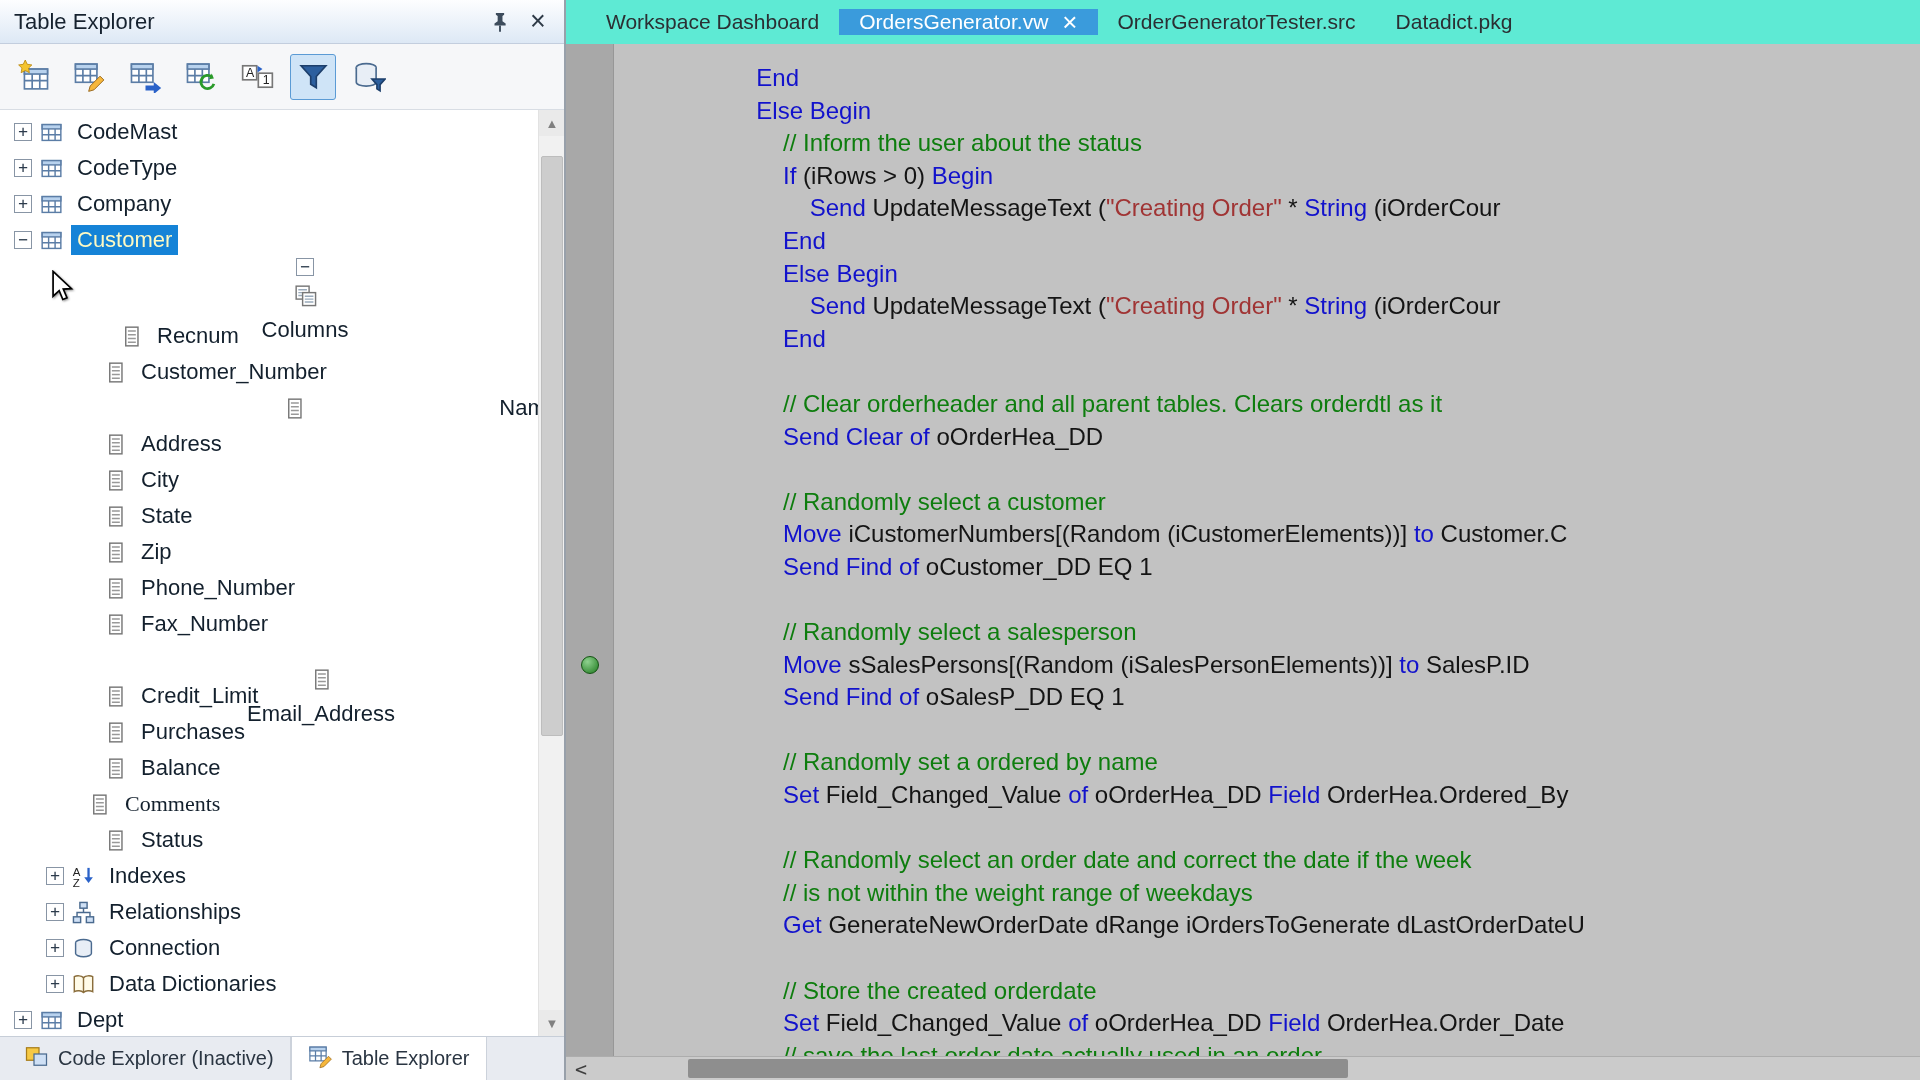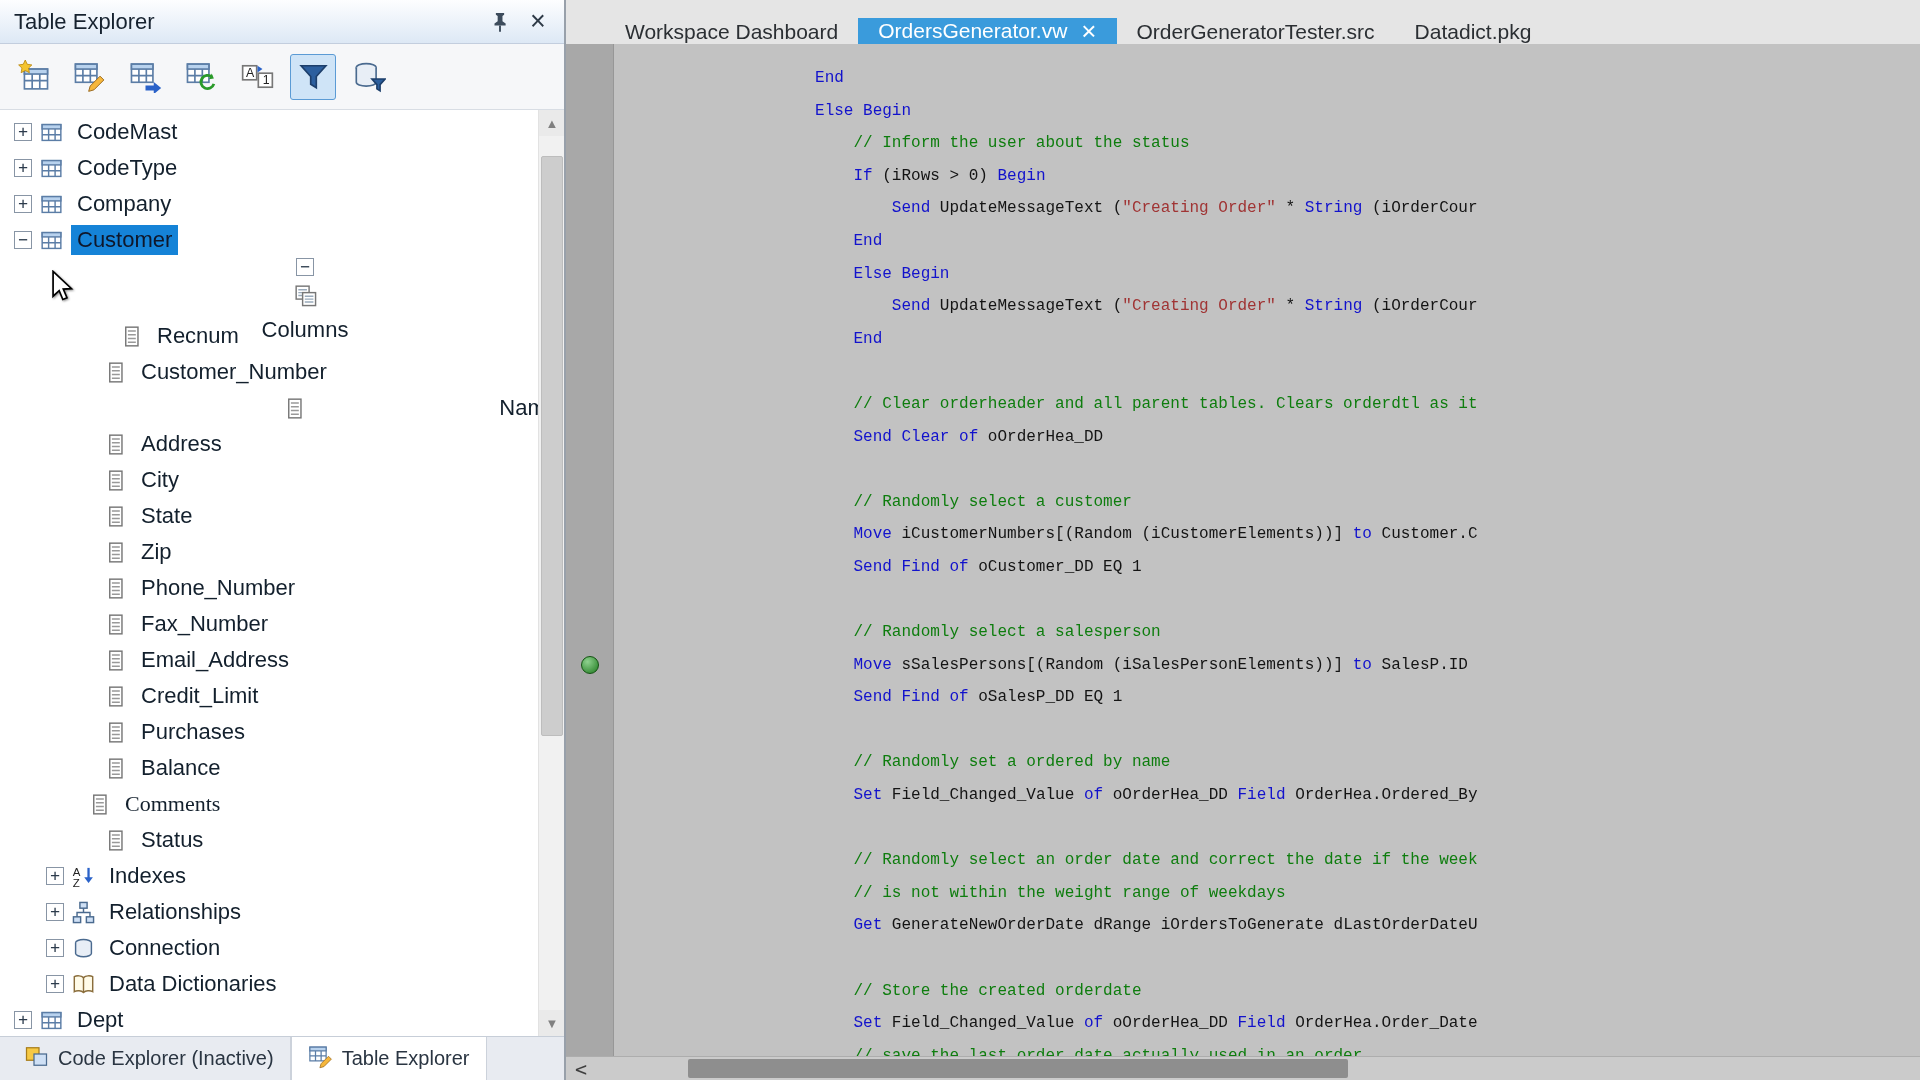--- a/index.html
+++ b/index.html
@@ -20,45 +20,45 @@
   .tool-btn.active{background:#cfe4f7;border-color:#5b9bd5}
 
   .tree-wrap{flex:1;position:relative;overflow:hidden;background:#fff}
   .tree{padding-top:4px}
   .tree-row{height:36px;display:flex;align-items:center;gap:8px;white-space:nowrap}
   .expand{width:18px;height:18px;flex:none}
   .expand.box{border:1px solid #8895a5;background:#fff;color:#2c3b4c;font-size:16px;display:flex;align-items:center;justify-content:center;font-family:"DejaVu Sans Mono",monospace;line-height:1}
   .tree-row .icon{flex:none;display:flex}
   .tree-row .icon svg{width:23px;height:23px}
   .tree-label{font-size:22px;color:#13202d;padding:2px 6px}
-  .tree-label.sel{background:var(--accent);color:#0f172a}
+  .tree-label.sel{background:var(--accent);color:#fef9c3}
 
   .vscroll{position:absolute;top:0;right:0;width:26px;height:100%;background:#f1f1f1;border-left:1px solid #e2e2e2}
   .vs-btn{position:absolute;left:0;width:26px;height:26px;display:flex;align-items:center;justify-content:center;color:#808080;font-size:13px;background:#eaeaea}
   .vs-btn.up{top:0}.vs-btn.down{bottom:0}
   .vs-thumb{position:absolute;left:2px;width:22px;top:46px;height:580px;background:#cdcdcd;border:1px solid #bdbdbd;border-radius:2px}
 
   .bottom-tabs{height:44px;flex:none;display:flex;align-items:stretch;background:#e8ebf1;border-top:1px solid #c7ced8;padding-left:8px}
   .panel-tab{display:flex;align-items:center;gap:9px;padding:0 16px;font-size:20px;color:#2a3542;border-right:1px solid #ccd2db}
   .panel-tab .icon svg{width:25px;height:25px}
   .panel-tab.active{background:#fff;border-left:1px solid #ccd2db}
 
   
   .editor{flex:1;min-width:0;display:flex;flex-direction:column;position:relative}
-  .tab-bar{height:44px;flex:none;display:flex;align-items:flex-end;background:#e5e5e5;padding-left:39px}
+  .tab-bar{height:44px;flex:none;display:flex;align-items:center;background:#5eead4;padding-left:20px}
   .etab{display:flex;align-items:center;gap:12px;padding:0 20px;font-size:21px;color:#2b2f33;white-space:nowrap}
   .etab.active{background:var(--tab_active);color:#fff}
   .tab-close{font-size:26px;line-height:1;margin-left:2px}
 
   .code-wrap{flex:1;position:relative;overflow:hidden;background:var(--editor_bg)}
   .gutter{position:absolute;left:0;top:0;bottom:0;width:48px;background:var(--gutter_bg);border-right:1px solid #979797}
   .breakpoint{position:absolute;left:15px;width:18px;height:18px;border-radius:50%;
     background:radial-gradient(circle at 35% 30%,#8fd18f,#1e7a1e);border:1px solid #135312}
   .code{position:absolute;left:49px;top:0;right:0;bottom:0;padding:18px 16px 0 8px;
-    font-family:Liberation Mono, monospace;font-size:16px;color:#141414;overflow:hidden}
+    font-family:Liberation Sans, sans-serif;font-size:24px;color:#141414;overflow:hidden}
   .code-line{height:32.6px;line-height:32.6px;white-space:pre}
   .tk-k{color:var(--kw)} .tk-c{color:var(--cm)} .tk-s{color:var(--str)} .tk-d{color:#141414}
 
   .hscroll{height:24px;flex:none;position:relative;background:#cbcbcb;border-top:1px solid #adadad}
   .hs-btn{position:absolute;left:0;top:0;width:30px;height:23px;display:flex;align-items:center;justify-content:center;
     color:#3f3f3f;font-size:20px;font-family:"DejaVu Sans Mono",monospace}
   .hs-thumb{position:absolute;left:122px;top:2px;width:660px;height:19px;background:#8e8e8e;border-radius:2px}
 
   .cursor{position:absolute;left:46px;top:270px;width:34px;height:34px;z-index:50;filter:drop-shadow(1px 1px 1px rgba(0,0,0,.45))}
 </style>
@@ -291,21 +291,21 @@
           <div class="tree-row" style="padding-left: 78px; text-align: right;">
             <span class="expand"></span>
             <span class="icon">
               <svg viewBox="0 0 16 16">
                 <rect x="4" y="1.5" width="8.5" height="13" fill="#fff" stroke="#777"></rect>
                 <path d="M5.5 4.2h5.5M5.5 6.8h5.5M5.5 9.4h5.5M5.5 12h5.5" stroke="#999"></path>
               </svg>
             </span>
             <span class="tree-label">Fax_Number</span>
           </div>
-          <div class="tree-row" style="padding-left: 78px;">
+          <div class="tree-row" style="padding-left: 78px; flex-direction: column;">
             <span class="expand"></span>
             <span class="icon">
               <svg viewBox="0 0 16 16">
                 <rect x="4" y="1.5" width="8.5" height="13" fill="#fff" stroke="#777"></rect>
                 <path d="M5.5 4.2h5.5M5.5 6.8h5.5M5.5 9.4h5.5M5.5 12h5.5" stroke="#999"></path>
               </svg>
             </span>
             <span class="tree-label">Email_Address</span>
           </div>
           <div class="tree-row" style="padding-left: 78px;">

